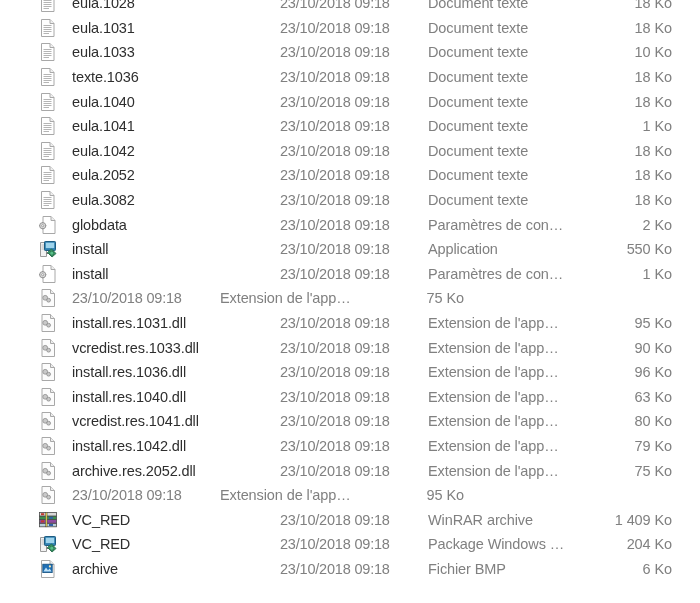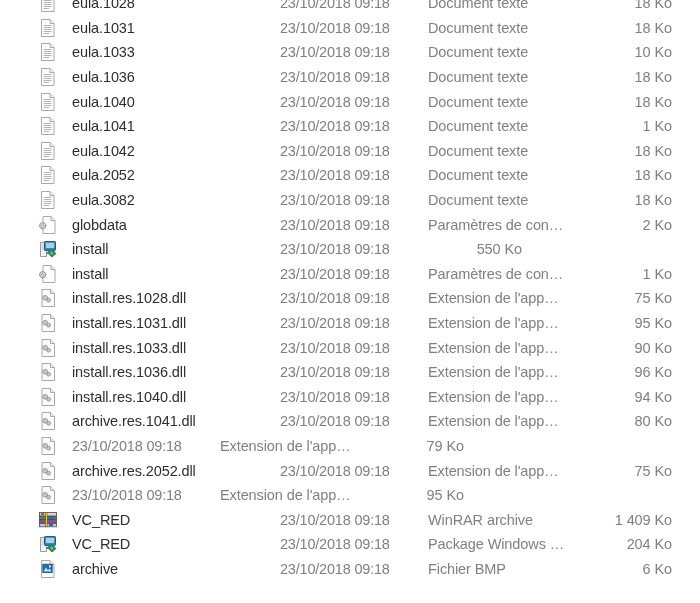--- a/index.html
+++ b/index.html
@@ -160,21 +160,21 @@
         <g stroke="#b5b5b5" stroke-width="1">
           <line x1="5.5" y1="7.5" x2="13.5" y2="7.5"></line>
           <line x1="5.5" y1="9.5" x2="13.5" y2="9.5"></line>
           <line x1="5.5" y1="11.5" x2="13.5" y2="11.5"></line>
           <line x1="5.5" y1="13.5" x2="13.5" y2="13.5"></line>
           <line x1="5.5" y1="15.5" x2="11" y2="15.5"></line>
         </g>
       </svg>
         </span>
       </div>
-      <div class="col-name">eula.1036</div>
+      <div class="col-name">texte.1036</div>
       <div class="col-date">23/10/2018 09:18</div>
       <div class="col-type">Document texte</div>
       <div class="col-size">18 Ko</div>
     </div>
     <div class="file-row">
       <div class="col-icon">
         <span class="icon">
           <svg width="20" height="20" viewBox="0 0 20 20">
         <path d="M3.5 1.5 H12 L16 5.5 V18.5 H3.5 Z" fill="#ffffff" stroke="#a8a8a8" stroke-width="1"></path>
         <path d="M12 1.5 V5.5 H16" fill="#f0f0f0" stroke="#a8a8a8" stroke-width="1"></path>
@@ -315,20 +315,21 @@
         <rect x="7.8" y="3.7" width="8.4" height="5.4" fill="#9fd4ec"></rect>
         <path d="M11 11.5 H13 V13.5 H11 Z" fill="#4a4a4a"></path>
         <path d="M8.5 13.5 H15.5 V15 H8.5 Z" fill="#6e6e6e"></path>
         <path d="M9.5 13.5 L13.5 10 L18 14.5 L14 18 Z" fill="#3f9f6e" stroke="#256b48" stroke-width="0.9"></path>
         <circle cx="13.8" cy="14.2" r="2.1" fill="#58c088" stroke="#256b48" stroke-width="0.8"></circle>
       </svg>
         </span>
       </div>
       <div class="col-name">install</div>
       <div class="col-date">23/10/2018 09:18</div>
+      <div class="col-type">Application</div>
       <div class="col-size">550 Ko</div>
     </div>
     <div class="file-row">
       <div class="col-icon">
         <span class="icon">
           <svg width="20" height="20" viewBox="0 0 20 20">
         <path d="M5 1.5 H13 L17 5.5 V18.5 H5 Z" fill="#ffffff" stroke="#a8a8a8" stroke-width="1"></path>
         <path d="M13 1.5 V5.5 H17" fill="#eeeeee" stroke="#a8a8a8" stroke-width="1"></path>
         <g transform="translate(1.5,7.5)">
           <circle cx="3.2" cy="3.2" r="3.1" fill="#dcdcdc" stroke="#8f8f8f" stroke-width="0.9"></circle>
@@ -354,21 +355,20 @@
           <svg width="20" height="20" viewBox="0 0 20 20">
         <path d="M4 1.5 H12.5 L16.5 5.5 V18.5 H4 Z" fill="#fcfcfc" stroke="#a8a8a8" stroke-width="1"></path>
         <path d="M12.5 1.5 V5.5 H16.5" fill="#ededed" stroke="#a8a8a8" stroke-width="1"></path>
         <g transform="translate(4.6,7.2)" fill="#c9c9c9" stroke="#8c8c8c" stroke-width="0.8">
           <circle cx="2.6" cy="2.6" r="2.4"></circle>
           <circle cx="6.0" cy="5.0" r="1.9"></circle>
         </g>
       </svg>
         </span>
       </div>
-      <div class="col-name">install.res.1028.dll</div>
       <div class="col-date">23/10/2018 09:18</div>
       <div class="col-type">Extension de l'app…</div>
       <div class="col-size">75 Ko</div>
     </div>
     <div class="file-row">
       <div class="col-icon">
         <span class="icon">
           <svg width="20" height="20" viewBox="0 0 20 20">
         <path d="M4 1.5 H12.5 L16.5 5.5 V18.5 H4 Z" fill="#fcfcfc" stroke="#a8a8a8" stroke-width="1"></path>
         <path d="M12.5 1.5 V5.5 H16.5" fill="#ededed" stroke="#a8a8a8" stroke-width="1"></path>
@@ -390,21 +390,21 @@
           <svg width="20" height="20" viewBox="0 0 20 20">
         <path d="M4 1.5 H12.5 L16.5 5.5 V18.5 H4 Z" fill="#fcfcfc" stroke="#a8a8a8" stroke-width="1"></path>
         <path d="M12.5 1.5 V5.5 H16.5" fill="#ededed" stroke="#a8a8a8" stroke-width="1"></path>
         <g transform="translate(4.6,7.2)" fill="#c9c9c9" stroke="#8c8c8c" stroke-width="0.8">
           <circle cx="2.6" cy="2.6" r="2.4"></circle>
           <circle cx="6.0" cy="5.0" r="1.9"></circle>
         </g>
       </svg>
         </span>
       </div>
-      <div class="col-name">install.res.1033.dll</div>
+      <div class="col-name">vcredist.res.1033.dll</div>
       <div class="col-date">23/10/2018 09:18</div>
       <div class="col-type">Extension de l'app…</div>
       <div class="col-size">90 Ko</div>
     </div>
     <div class="file-row">
       <div class="col-icon">
         <span class="icon">
           <svg width="20" height="20" viewBox="0 0 20 20">
         <path d="M4 1.5 H12.5 L16.5 5.5 V18.5 H4 Z" fill="#fcfcfc" stroke="#a8a8a8" stroke-width="1"></path>
         <path d="M12.5 1.5 V5.5 H16.5" fill="#ededed" stroke="#a8a8a8" stroke-width="1"></path>
@@ -429,53 +429,54 @@
         <g transform="translate(4.6,7.2)" fill="#c9c9c9" stroke="#8c8c8c" stroke-width="0.8">
           <circle cx="2.6" cy="2.6" r="2.4"></circle>
           <circle cx="6.0" cy="5.0" r="1.9"></circle>
         </g>
       </svg>
         </span>
       </div>
       <div class="col-name">install.res.1040.dll</div>
       <div class="col-date">23/10/2018 09:18</div>
       <div class="col-type">Extension de l'app…</div>
-      <div class="col-size">94 Ko</div>
-    </div>
-    <div class="file-row">
-      <div class="col-icon">
-        <span class="icon">
-          <svg width="20" height="20" viewBox="0 0 20 20">
-        <path d="M4 1.5 H12.5 L16.5 5.5 V18.5 H4 Z" fill="#fcfcfc" stroke="#a8a8a8" stroke-width="1"></path>
-        <path d="M12.5 1.5 V5.5 H16.5" fill="#ededed" stroke="#a8a8a8" stroke-width="1"></path>
-        <g transform="translate(4.6,7.2)" fill="#c9c9c9" stroke="#8c8c8c" stroke-width="0.8">
-          <circle cx="2.6" cy="2.6" r="2.4"></circle>
-          <circle cx="6.0" cy="5.0" r="1.9"></circle>
-        </g>
-      </svg>
-        </span>
-      </div>
-      <div class="col-name">archive.res.1041.dll</div>
+      <div class="col-size">63 Ko</div>
+    </div>
+    <div class="file-row">
+      <div class="col-icon">
+        <span class="icon">
+          <svg width="20" height="20" viewBox="0 0 20 20">
+        <path d="M4 1.5 H12.5 L16.5 5.5 V18.5 H4 Z" fill="#fcfcfc" stroke="#a8a8a8" stroke-width="1"></path>
+        <path d="M12.5 1.5 V5.5 H16.5" fill="#ededed" stroke="#a8a8a8" stroke-width="1"></path>
+        <g transform="translate(4.6,7.2)" fill="#c9c9c9" stroke="#8c8c8c" stroke-width="0.8">
+          <circle cx="2.6" cy="2.6" r="2.4"></circle>
+          <circle cx="6.0" cy="5.0" r="1.9"></circle>
+        </g>
+      </svg>
+        </span>
+      </div>
+      <div class="col-name">vcredist.res.1041.dll</div>
       <div class="col-date">23/10/2018 09:18</div>
       <div class="col-type">Extension de l'app…</div>
       <div class="col-size">80 Ko</div>
     </div>
     <div class="file-row">
       <div class="col-icon">
         <span class="icon">
           <svg width="20" height="20" viewBox="0 0 20 20">
         <path d="M4 1.5 H12.5 L16.5 5.5 V18.5 H4 Z" fill="#fcfcfc" stroke="#a8a8a8" stroke-width="1"></path>
         <path d="M12.5 1.5 V5.5 H16.5" fill="#ededed" stroke="#a8a8a8" stroke-width="1"></path>
         <g transform="translate(4.6,7.2)" fill="#c9c9c9" stroke="#8c8c8c" stroke-width="0.8">
           <circle cx="2.6" cy="2.6" r="2.4"></circle>
           <circle cx="6.0" cy="5.0" r="1.9"></circle>
         </g>
       </svg>
         </span>
       </div>
+      <div class="col-name">install.res.1042.dll</div>
       <div class="col-date">23/10/2018 09:18</div>
       <div class="col-type">Extension de l'app…</div>
       <div class="col-size">79 Ko</div>
     </div>
     <div class="file-row">
       <div class="col-icon">
         <span class="icon">
           <svg width="20" height="20" viewBox="0 0 20 20">
         <path d="M4 1.5 H12.5 L16.5 5.5 V18.5 H4 Z" fill="#fcfcfc" stroke="#a8a8a8" stroke-width="1"></path>
         <path d="M12.5 1.5 V5.5 H16.5" fill="#ededed" stroke="#a8a8a8" stroke-width="1"></path>

